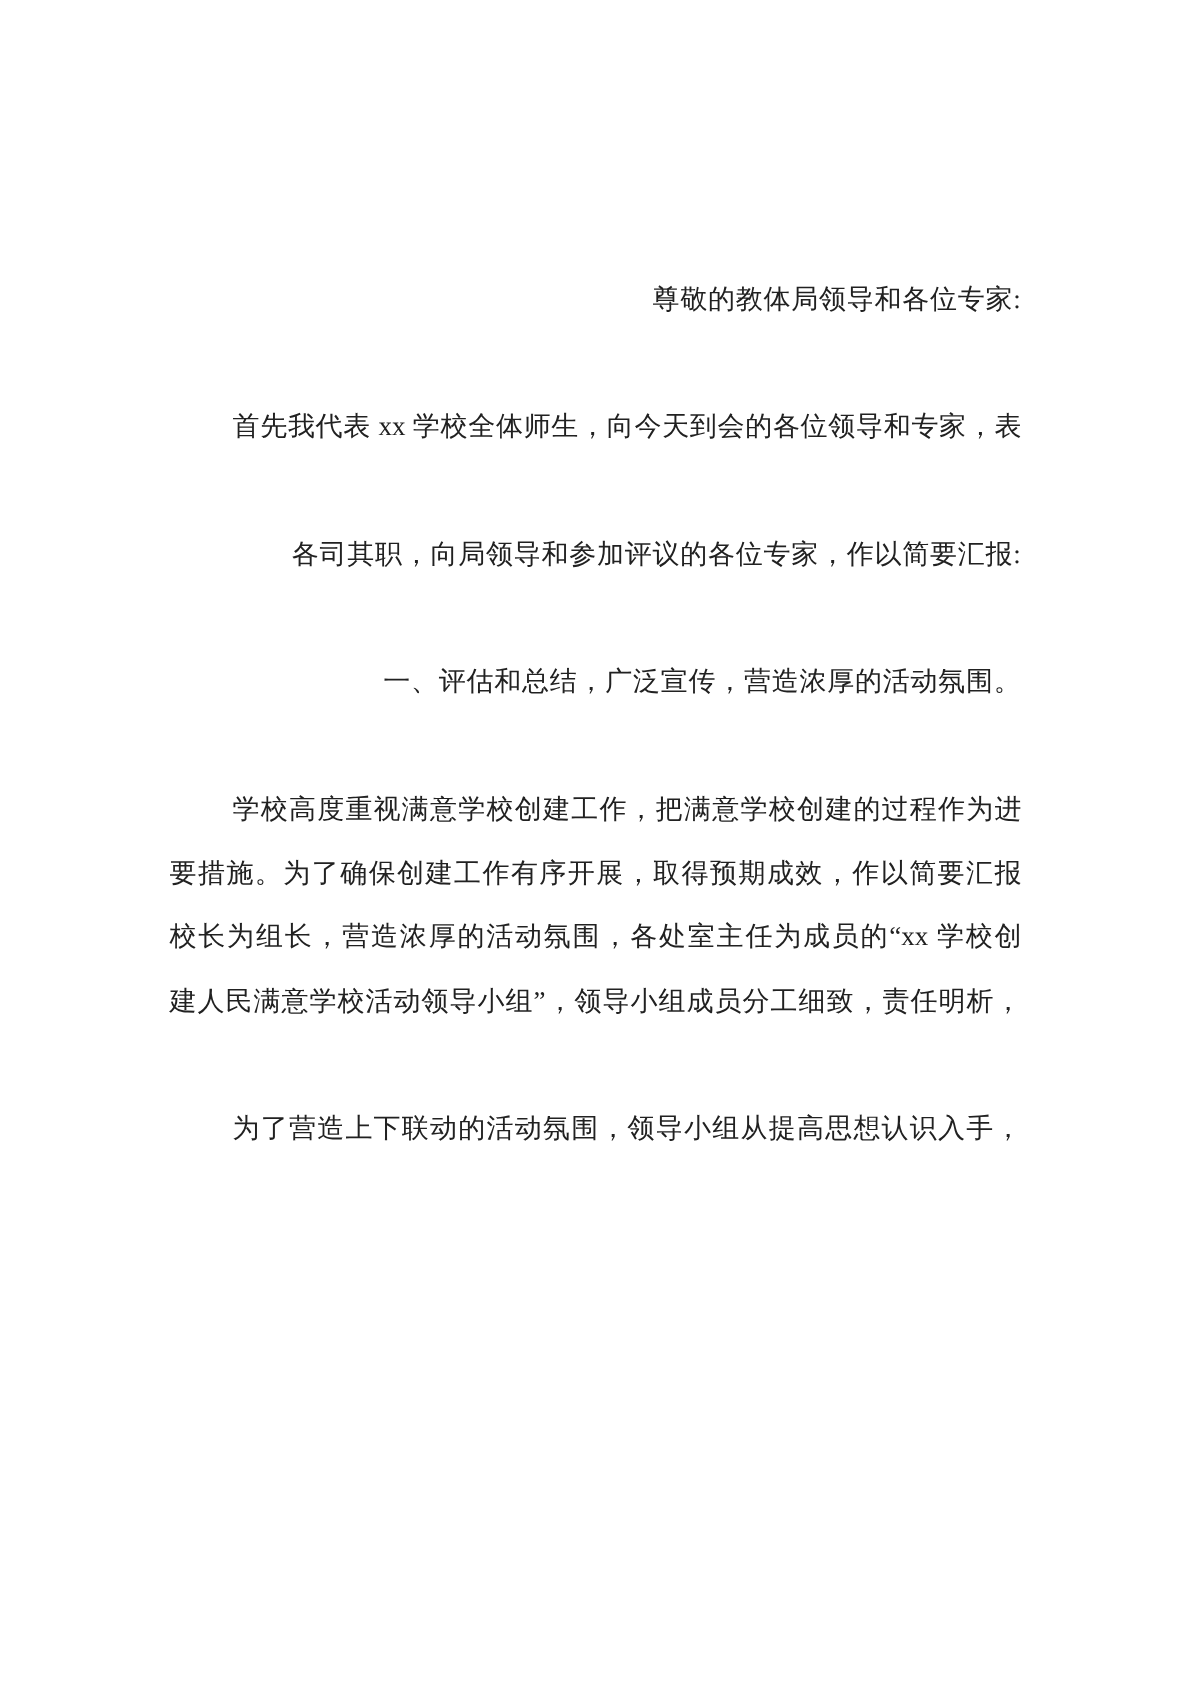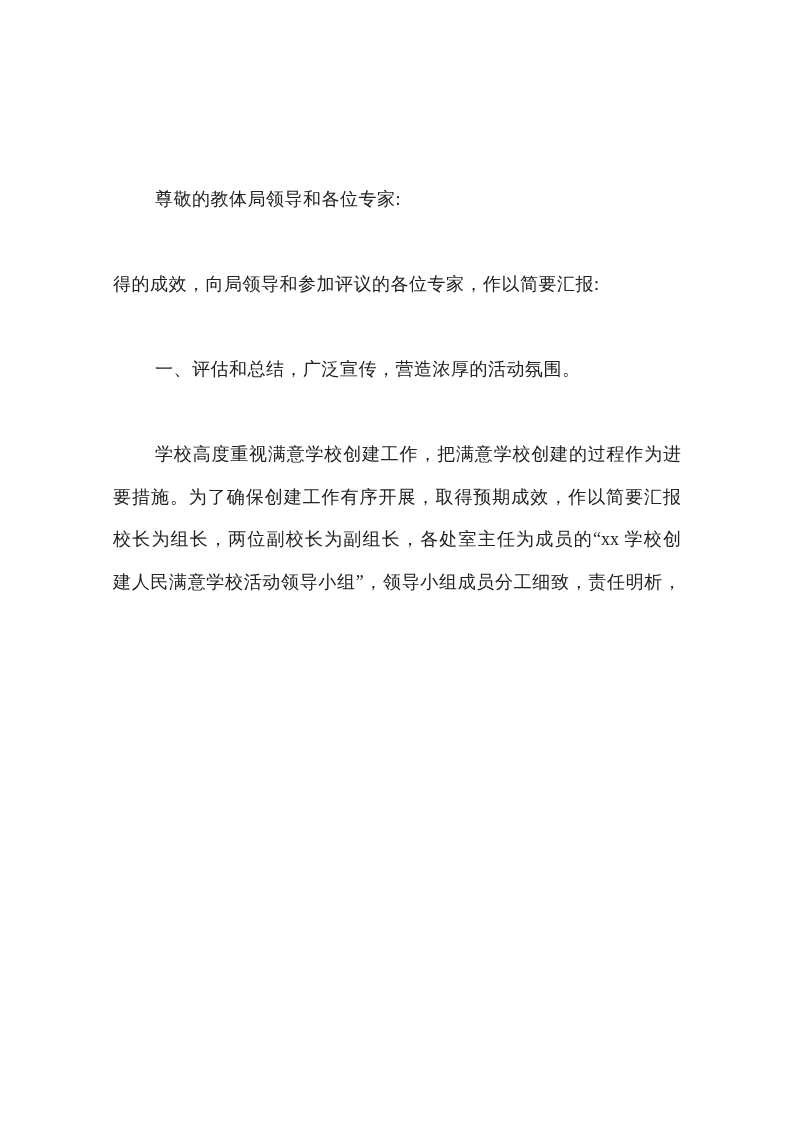--- a/index.html
+++ b/index.html
@@ -25,21 +25,21 @@
     margin: 0 0 42.5px 0;
   }
   .para:last-child {
     margin-bottom: 0;
   }
   .line {
     height: 42.5px;
     line-height: 42.5px;
     font-size: 18px;
     color: var(--text-color, #212121);
-    text-align: left;
+    text-align: right;
     letter-spacing: 0.5px;
     white-space: normal;
   }
   .line.fill {
     text-align: justify;
     text-align-last: justify;
     letter-spacing: 0;
   }
   .line.indent {
     text-indent: 42px;
@@ -47,27 +47,31 @@
 </style>
 </head>
 <body>
 
 <div class="page">
   <div class="content">
       <div class="para">
         <div class="line indent">尊敬的教体局领导和各位专家:</div>
       </div>
       <div class="para">
+        <div class="line fill indent">首先我代表 xx 学校全体师生，向今天到会的各位领导和专家，表</div>
       </div>
       <div class="para">
-        <div class="line">得的成效，向局领导和参加评议的各位专家，作以简要汇报:</div>
+        <div class="line">各司其职，向局领导和参加评议的各位专家，作以简要汇报:</div>
       </div>
       <div class="para">
         <div class="line indent">一、评估和总结，广泛宣传，营造浓厚的活动氛围。</div>
       </div>
       <div class="para">
         <div class="line fill indent">学校高度重视满意学校创建工作，把满意学校创建的过程作为进</div>
         <div class="line fill">要措施。为了确保创建工作有序开展，取得预期成效，作以简要汇报</div>
-        <div class="line fill">校长为组长，两位副校长为副组长，各处室主任为成员的“xx 学校创</div>
+        <div class="line fill">校长为组长，营造浓厚的活动氛围，各处室主任为成员的“xx 学校创</div>
         <div class="line fill">建人民满意学校活动领导小组”，领导小组成员分工细致，责任明析，</div>
+      </div>
+      <div class="para">
+        <div class="line fill indent">为了营造上下联动的活动氛围，领导小组从提高思想认识入手，</div>
       </div>
     </div>
 </div>
 
 </body></html>

